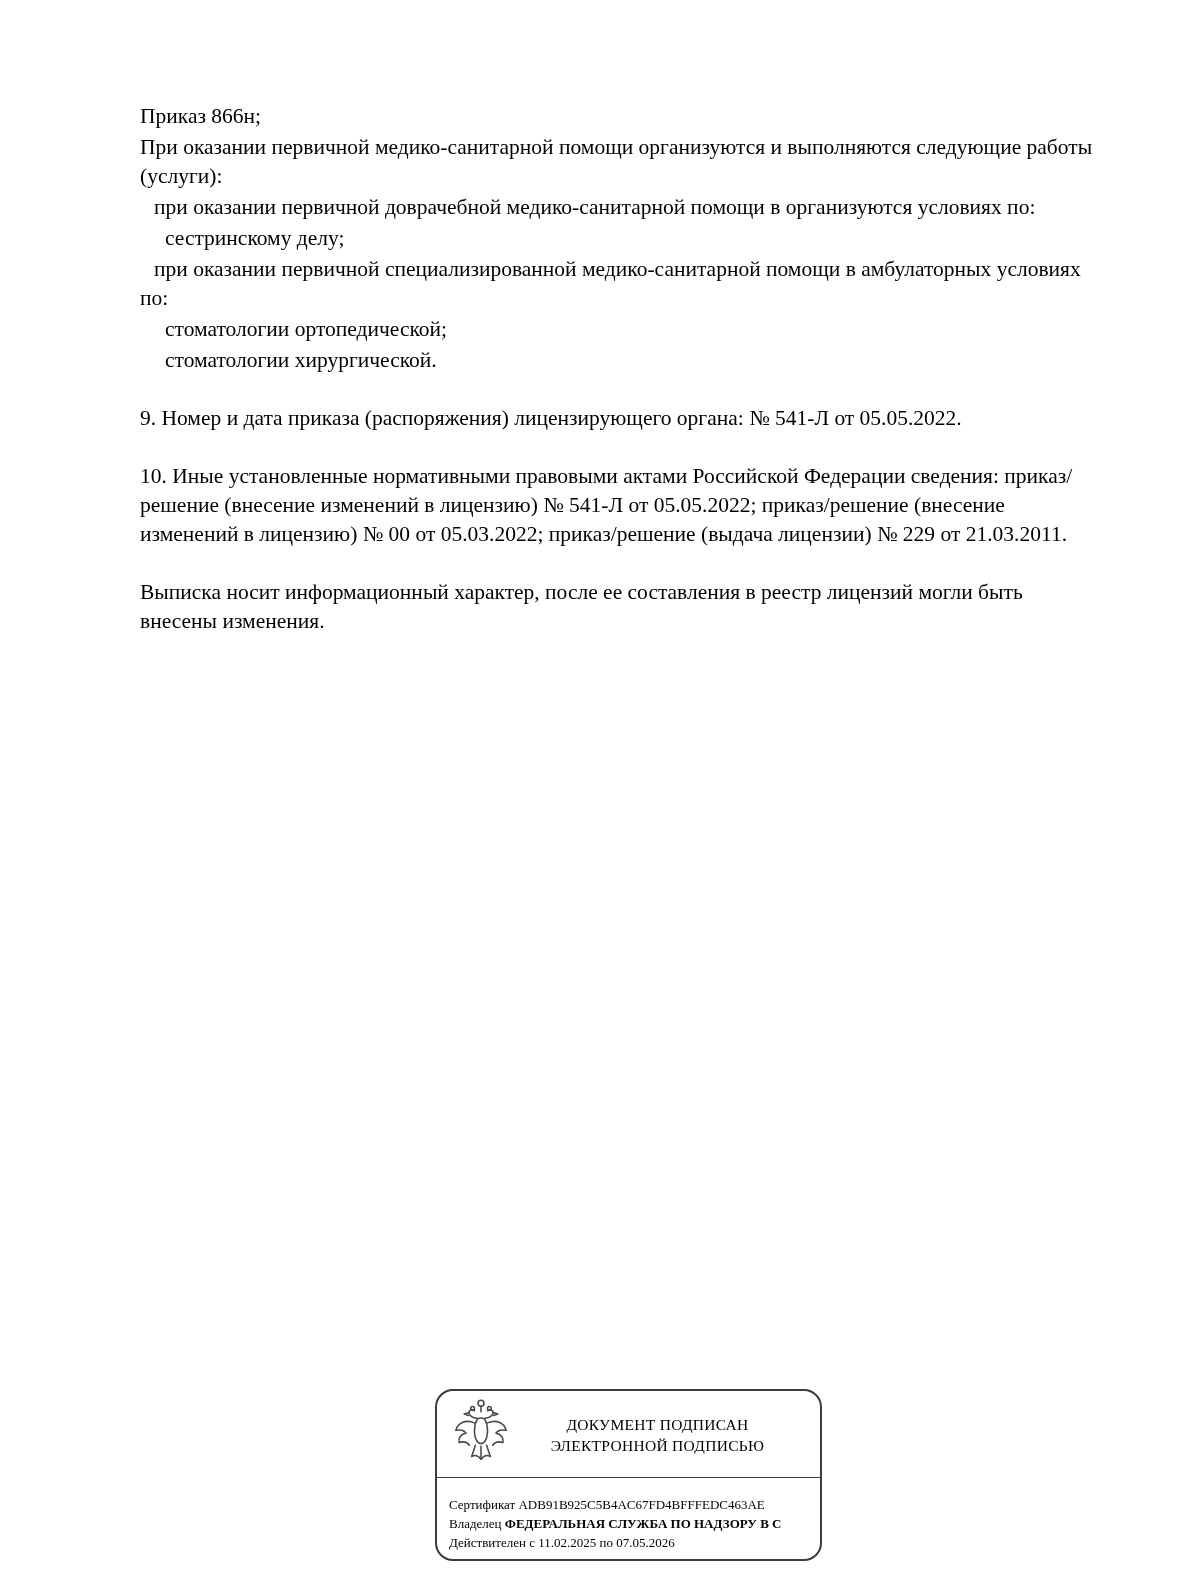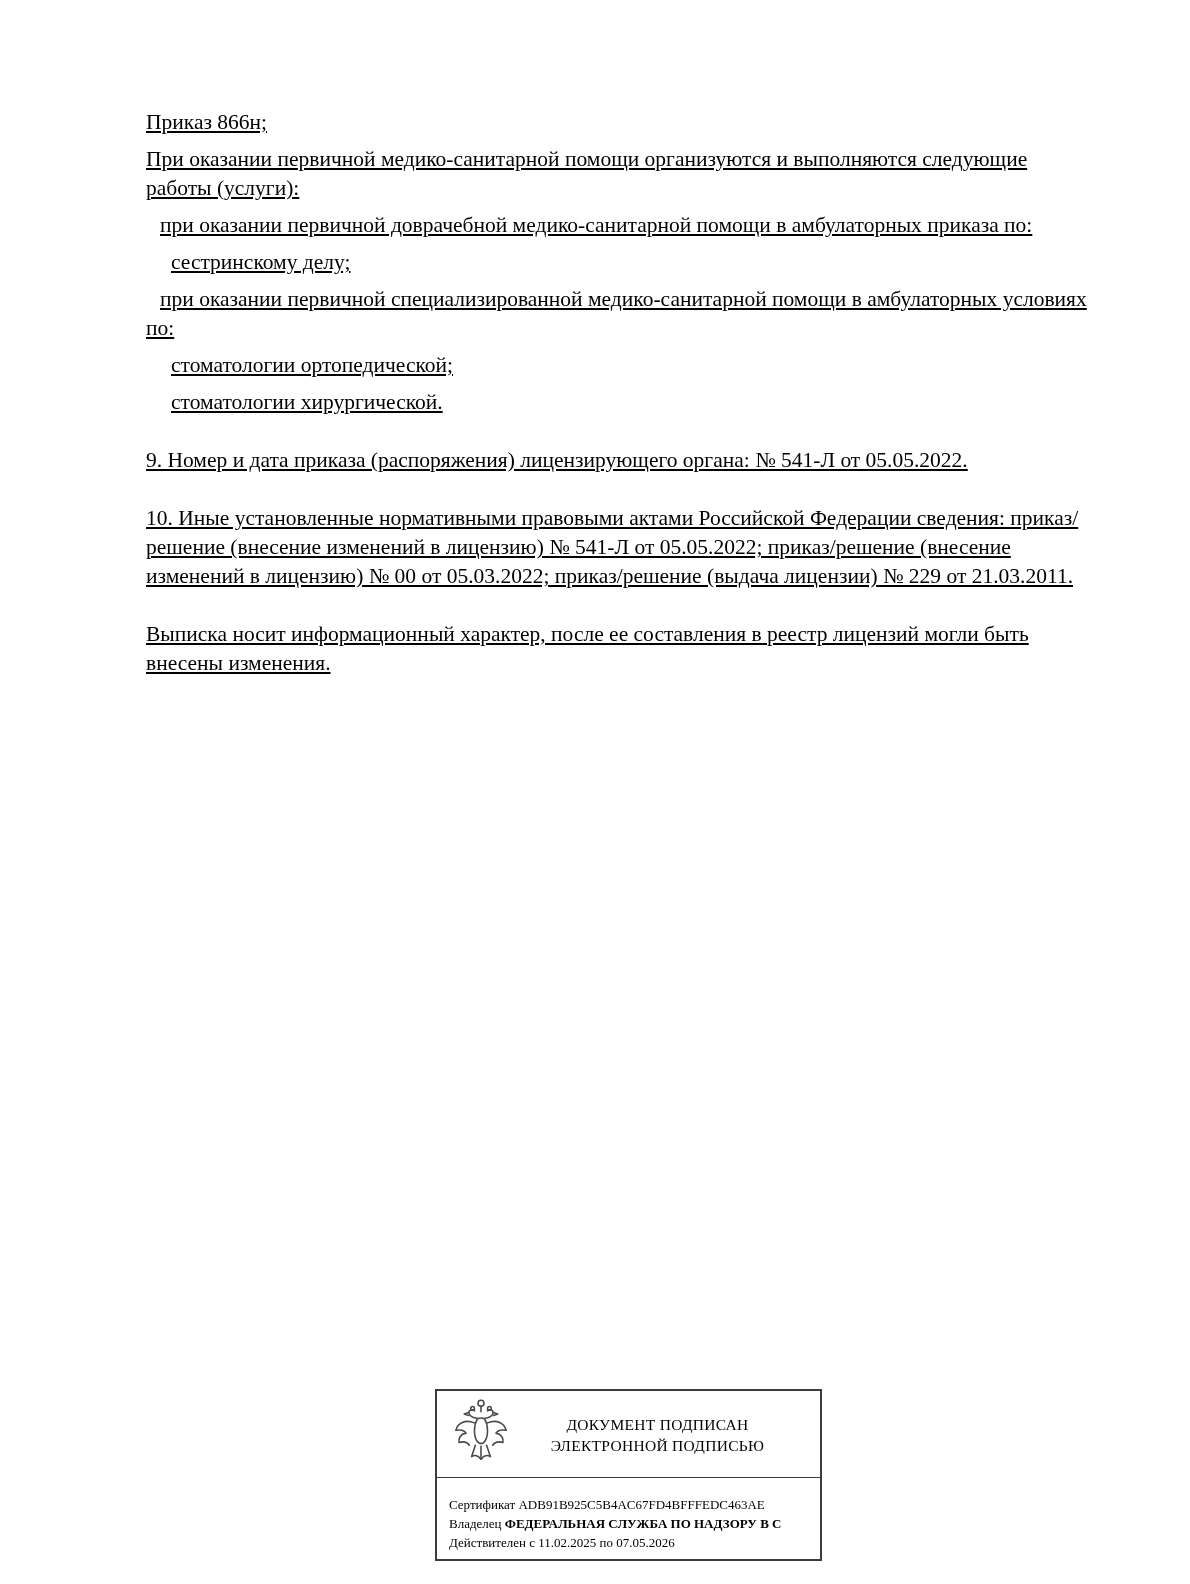--- a/index.html
+++ b/index.html
@@ -14,33 +14,33 @@
     overflow: hidden;
   }
   .content {
     position: absolute;
     top: 100px;
     left: 138px;
     width: 966px;
     font-size: 21.5px;
     line-height: 29px;
   }
-  .para { margin: 8px; text-decoration: underline; }
+  .para { margin: 2px; }
   .hang { text-indent: 14px; }
   .li { padding-left: 25px; }
   .gap { margin-top: 29px; }
 
   .stamp {
     position: absolute;
     left: 435px;
     top: 1389px;
     width: 387px;
     height: 172px;
     border: 2px solid #3c3c3c;
-    border-radius: 0;
+    border-radius: 18px;
     background: #ffffff;
     display: flex;
     flex-direction: column;
   }
   .stamp-top {
     flex: 1;
     display: flex;
     align-items: center;
     padding: 6px 10px 4px 16px;
     min-height: 0;
@@ -64,21 +64,21 @@
   .b { font-weight: bold; }
 </style>
 </head>
 <body>
 
 <div class="page">
 
   <main class="content">
     <p class="para">Приказ 866н;</p>
     <p class="para">При оказании первичной медико-санитарной помощи организуются и выполняются следующие работы (услуги):</p>
-    <p class="para hang">при оказании первичной доврачебной медико-санитарной помощи в амбулаторных приказа по:</p>
+    <p class="para hang">при оказании первичной доврачебной медико-санитарной помощи в организуются условиях по:</p>
     <p class="para li">сестринскому делу;</p>
     <p class="para hang">при оказании первичной специализированной медико-санитарной помощи в амбулаторных условиях по:</p>
     <p class="para li">стоматологии ортопедической;</p>
     <p class="para li">стоматологии хирургической.</p>
     <p class="para gap">9. Номер и дата приказа (распоряжения) лицензирующего органа: № 541-Л от 05.05.2022.</p>
     <p class="para gap">10. Иные установленные нормативными правовыми актами Российской Федерации сведения: приказ/решение (внесение изменений в лицензию) № 541-Л от 05.05.2022; приказ/решение (внесение изменений в лицензию) № 00 от 05.03.2022; приказ/решение (выдача лицензии) № 229 от 21.03.2011.</p>
     <p class="para gap">Выписка носит информационный характер, после ее составления в реестр лицензий могли быть внесены изменения.</p>
   </main>
 
   <section class="stamp">

